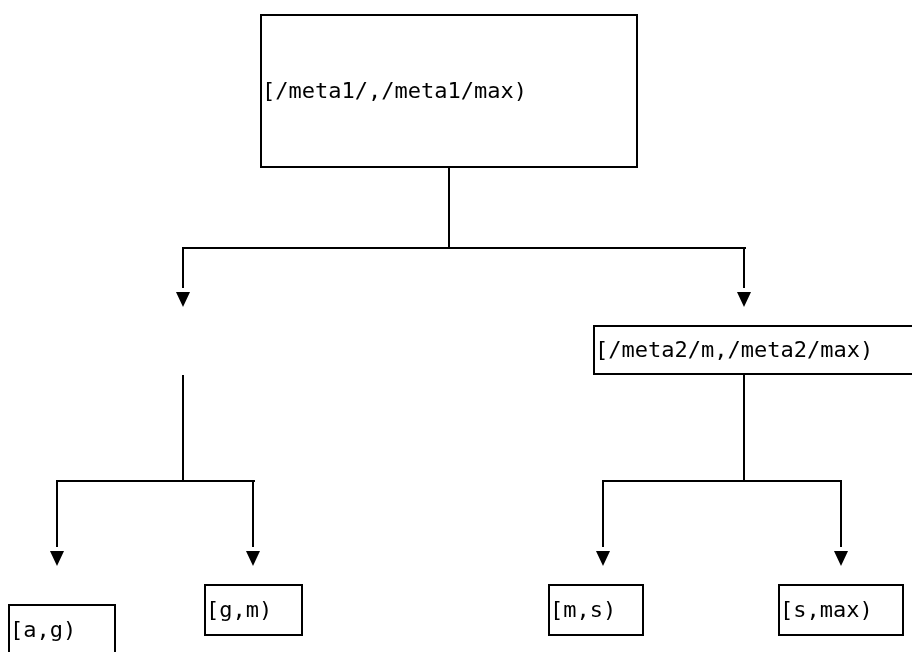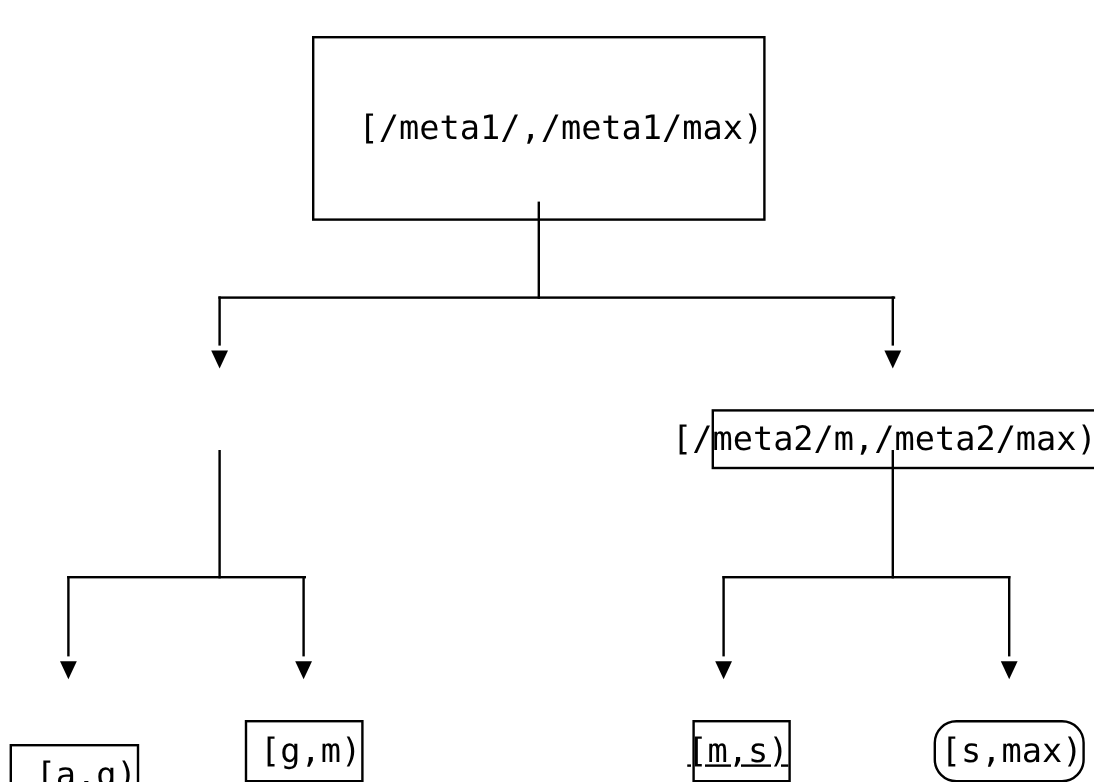--- a/index.html
+++ b/index.html
@@ -16,33 +16,32 @@
     color: #000000;
     overflow: hidden;
   }
   .node {
     position: absolute;
     box-sizing: border-box;
     border: 2px solid #000000;
     background: #ffffff;
     display: flex;
     align-items: center;
-    justify-content: flex-end;
-    font-size: 28px;
+    justify-content: flex-start;
+    font-size: 22px;
     line-height: 1;
     white-space: nowrap;
-    margin-top: 16px;
   }
   .node-root   { left: 260px; top: 14px;  width: 378px; height: 154px; }
   .node-left   { left: 22px;  top: 325px; width: 322px; height: 50px; }
   .node-right  { left: 593px; top: 325px; width: 323px; height: 50px; }
   .leaf-ag     { left: 8px;   top: 604px; width: 108px;  height: 52px; }
-  .leaf-gm     { left: 204px; top: 584px; width: 99px;  height: 52px; padding-left: 20px; }
-  .leaf-ms     { left: 577px; top: 584px; width: 82px; height: 52px; text-decoration: underline; }
-  .leaf-smax   { left: 778px; top: 584px; width: 126px; height: 52px; border-radius: 19px; }
+  .leaf-gm     { left: 204px; top: 584px; width: 99px;  height: 52px; }
+  .leaf-ms     { left: 548px; top: 584px; width: 96px; height: 52px; }
+  .leaf-smax   { left: 778px; top: 584px; width: 126px; height: 52px; }
 
   .line {
     position: absolute;
     background: #000000;
   }
   .v-root       { left: 448px; top: 168px; width: 2px; height: 81px; }
   .h-top        { left: 182px; top: 247px; width: 564px; height: 2px; }
   .v-top-left   { left: 182px; top: 247px; width: 2px; height: 41px; }
   .v-top-right  { left: 743px; top: 247px; width: 2px; height: 41px; }
   .v-mid-left   { left: 182px; top: 375px; width: 2px; height: 107px; }

